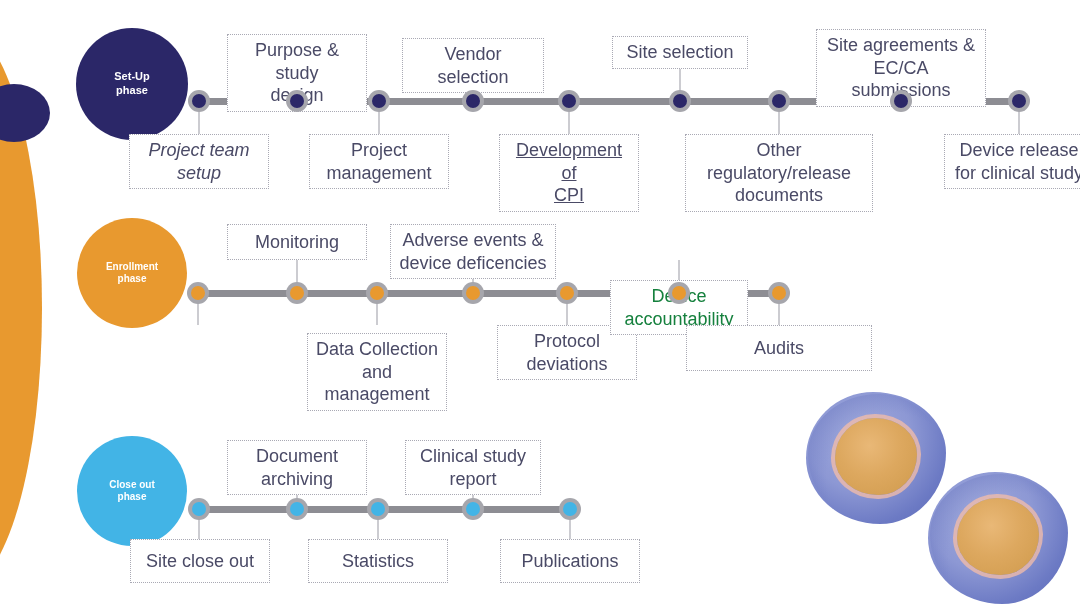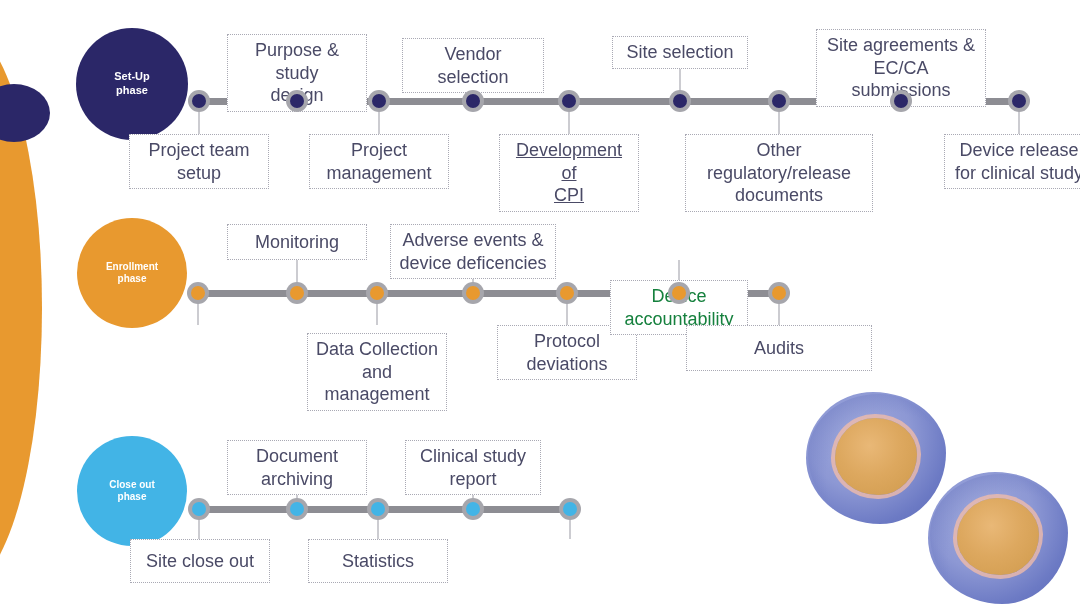--- a/index.html
+++ b/index.html
@@ -179,21 +179,21 @@
         <div class="phase-bubble" style="left: 76px; top: 28px; width: 112px; height: 112px; background: rgb(43, 39, 104); font-size: 11px;">
           <span style="white-space: pre-line;">Set-Up
 phase</span>
         </div>
         <div class="rail" style="left: 193px; width: 831px; top: 98px; background: rgb(141, 141, 147);"></div>
         <div class="connector" style="left: 199px; background: rgb(154, 154, 164); top: 101px; height: 33px;"></div>
         <div class="node" style="left: 199px; top: 101px;">
           <div class="ring" style="background: rgb(166, 166, 172);"></div>
           <div class="core" style="background: rgb(43, 39, 104);"></div>
         </div>
-        <div class="label-box" style="left: 199px; top: 134px; width: 140px; min-height: 48px; border-color: rgb(169, 169, 180); color: rgb(74, 74, 102);">
+        <div class="label-box" style="left: 199px; top: 134px; width: 140px; min-height: 48px; border-color: rgb(169, 169, 180); color: rgb(74, 74, 102); font-style: italic;">
           <span>Project team
 setup</span>
         </div>
         <div class="connector" style="left: 297px; background: rgb(154, 154, 164); top: 72px; height: 29px;"></div>
         <div class="node" style="left: 297px; top: 101px;">
           <div class="ring" style="background: rgb(166, 166, 172);"></div>
           <div class="core" style="background: rgb(43, 39, 104);"></div>
         </div>
         <div class="label-box" style="left: 297px; top: 34px; width: 140px; min-height: 38px; border-color: rgb(169, 169, 180); color: rgb(74, 74, 102);">
           <span>Purpose &amp; study
@@ -364,15 +364,18 @@
         </div>
         <div class="label-box" style="left: 473px; top: 440px; width: 136px; min-height: 38px; border-color: rgb(169, 169, 180); color: rgb(74, 74, 102);">
           <span>Clinical study
 report</span>
         </div>
         <div class="connector" style="left: 570px; background: rgb(154, 154, 164); top: 509px; height: 30px;"></div>
         <div class="node" style="left: 570px; top: 509px;">
           <div class="ring" style="background: rgb(166, 166, 172);"></div>
           <div class="core" style="background: rgb(66, 180, 230);"></div>
         </div>
+        <div class="label-box" style="left: 570px; top: 539px; width: 140px; min-height: 44px; border-color: rgb(169, 169, 180); color: rgb(74, 74, 102);">
+          <span>Publications</span>
+        </div>
       </div>
     </div>
 </div>
 
 </body></html>

